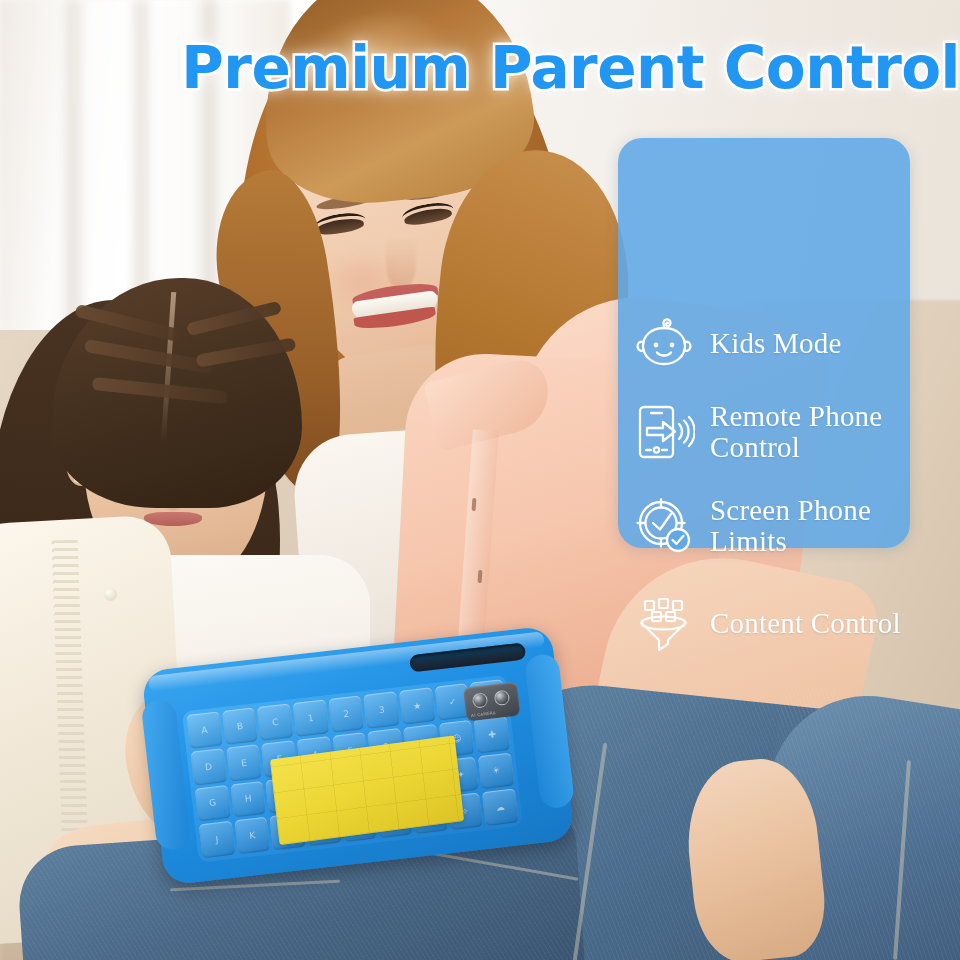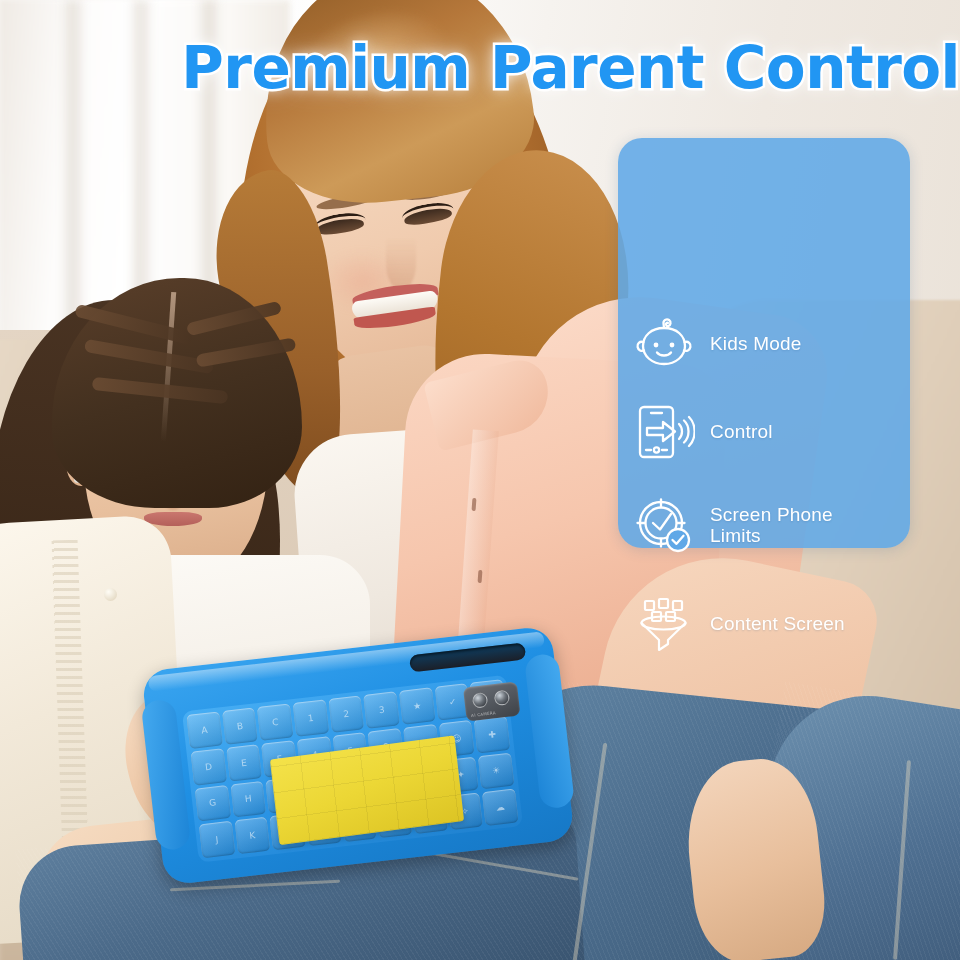--- a/index.html
+++ b/index.html
@@ -378,22 +378,22 @@
     z-index:15;
     padding:0;box-sizing:border-box;
   }
   .feature-row{
     position:absolute;left:0;width:292px;display:flex;align-items:center;
   }
   .feat-icon{
     width:92px;min-width:92px;display:flex;align-items:center;justify-content:center;
   }
   .feat-label{
-    color:#ffffff;font-family:Liberation Sans, sans-serif;
-    font-weight:400;font-size:19px;line-height:1.08;letter-spacing:.2px;
+    color:#ffffff;font-family:Liberation Serif, serif;
+    font-weight:400;font-size:29px;line-height:1.08;letter-spacing:.2px;
     text-shadow:0 1px 2px rgba(30,80,130,.18);
   }
   .feat-label .l2{display:block;}
 </style>
 </head>
 <body>
 
 <div class="canvas">
 
   <div class="photo">
@@ -573,20 +573,21 @@
           <line x1="13" y1="49" x2="18" y2="49"></line>
           <circle cx="23.5" cy="49" r="2.6"></circle>
           <line x1="29" y1="49" x2="34" y2="49"></line>
           <path d="M14 27 L30 27 L30 21 L42 30.5 L30 40 L30 34 L14 34 Z"></path>
           <path d="M46 23 C50 27 50 34 46 38"></path>
           <path d="M51 19.5 C57 25 57 36 51 41.5"></path>
           <path d="M56 16 C63.5 23.5 63.5 37.5 56 45"></path>
         </svg>
       </div>
       <div class="feat-label">
+        <span>Remote Phone</span>
         <span class="l2">Control</span>
       </div>
     </div>
 
     <div class="feature-row" style="top:350px;height:76px">
       <div class="feat-icon">
         <svg width="62" height="62" viewBox="0 0 62 62" fill="none" stroke="#ffffff" stroke-width="2.3" stroke-linecap="round" stroke-linejoin="round">
           <circle cx="28" cy="28" r="21"></circle>
           <circle cx="28" cy="28" r="15.5"></circle>
           <line x1="28" y1="4.5" x2="28" y2="12"></line>
@@ -610,18 +611,18 @@
           <rect x="12" y="8" width="9" height="9" rx="1"></rect>
           <rect x="26" y="6" width="9" height="9" rx="1"></rect>
           <rect x="40" y="8" width="9" height="9" rx="1"></rect>
           <rect x="19" y="19" width="9" height="9" rx="1"></rect>
           <rect x="33" y="19" width="9" height="9" rx="1"></rect>
           <ellipse cx="30.5" cy="30" rx="22" ry="6.5"></ellipse>
           <path d="M8.5 30 L26 47 L26 57 L35 51 L35 47 L52.5 30"></path>
         </svg>
       </div>
       <div class="feat-label">
-        <span>Content Screen</span>
+        <span>Content Control</span>
       </div>
     </div>
 
   </div>
 </div>
 
 </body></html>

